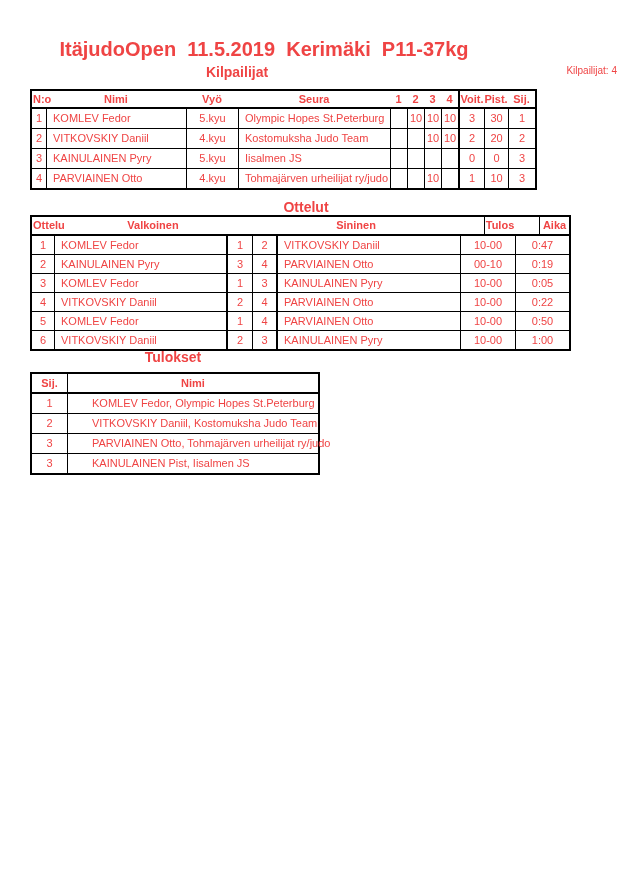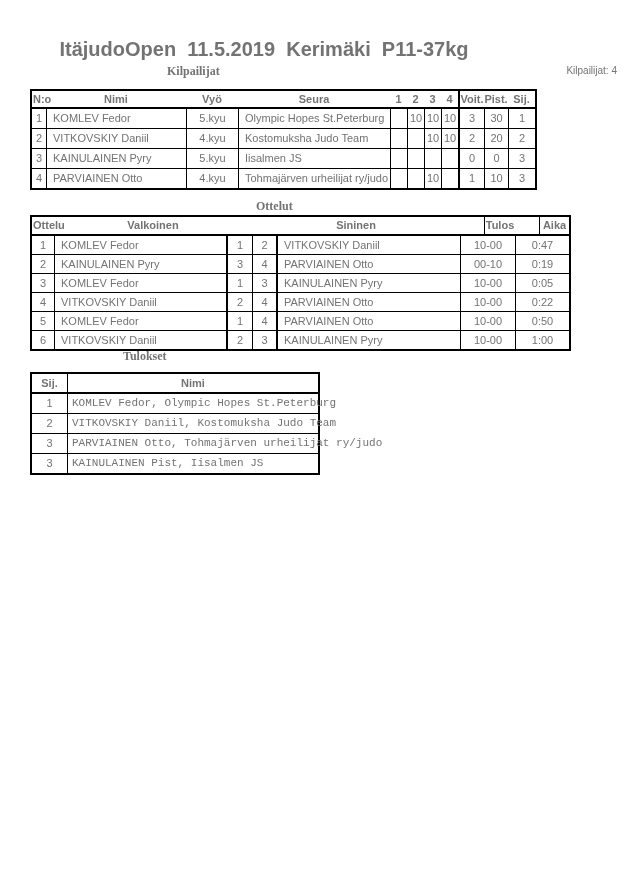--- a/index.html
+++ b/index.html
@@ -1,25 +1,25 @@
 <!DOCTYPE html>
 <html><head>
 <meta charset="utf-8">
 <style>
   html, body { margin:0; padding:0; background:#ffffff; }
   .page {
     position:relative; width:630px; height:891px; background:#ffffff;
-    font-family:"Liberation Sans", sans-serif; color:#737373;
+    font-family:"Liberation Sans", sans-serif; color:#ef4444;
     overflow:hidden;
   }
   .title {
     position:absolute; top:38px; left:0; width:528px;
     text-align:center; font-size:20px; font-weight:bold; white-space:pre;
   }
-  .sec-label { position:absolute; font-size:12px; font-weight:bold; text-align:left; white-space:nowrap;font-family:Liberation Serif, serif; }
+  .sec-label { position:absolute; font-size:14px; font-weight:bold; text-align:center; white-space:nowrap; }
   #lab-kilpailijat { top:64px; left:167px; width:140px; }
   #lab-ottelut    { top:199px; left:256px; width:100px; }
   #lab-tulokset   { top:349px; left:123px; width:100px; }
   .count-label { position:absolute; top:65px; left:537px; width:80px; text-align:right; font-size:10px; white-space:nowrap; }
 
   .tbl { position:absolute; border:2px solid #000; background:#fff; }
   #t1 { left:30px; top:89px;  width:503px; }
   #t2 { left:30px; top:215px; width:537px; }
   #t3 { left:30px; top:372px; width:286px; }
 
@@ -48,21 +48,21 @@
   #t2 .bc + .bc { border-left:1px solid #000; }
   #t2 .bc:nth-child(3), #t2 .bc:nth-child(5) { border-left-width:2px; }
   #t2 .hc:nth-child(4), #t2 .hc:nth-child(5) { border-left:1px solid #000;margin-left:24px; }
   #t2 .hc:nth-child(1) { justify-content:flex-start; padding-left:1px; }
   #t2 .bc:nth-child(2), #t2 .bc:nth-child(5) { justify-content:flex-start; padding-left:6px; }
 
   
   #t3 .thead { grid-template-columns:35px 251px; height:18px; }
   #t3 .trow  { grid-template-columns:35px 251px; height:19px; }
   #t3 .bc + .bc, #t3 .hc + .hc { border-left:1px solid #000; }
-  #t3 .bc:nth-child(2) { justify-content:flex-start; padding-left:4px;font-family:Liberation Mono, monospace; }
+  #t3 .bc:nth-child(2) { justify-content:flex-start; padding-left:24px; }
 </style>
 </head>
 <body>
 
 <div class="page">
 
   <div class="title">ItäjudoOpen  11.5.2019  Kerimäki  P11-37kg</div>
 
   <div class="sec-label" id="lab-kilpailijat">Kilpailijat</div>
 

